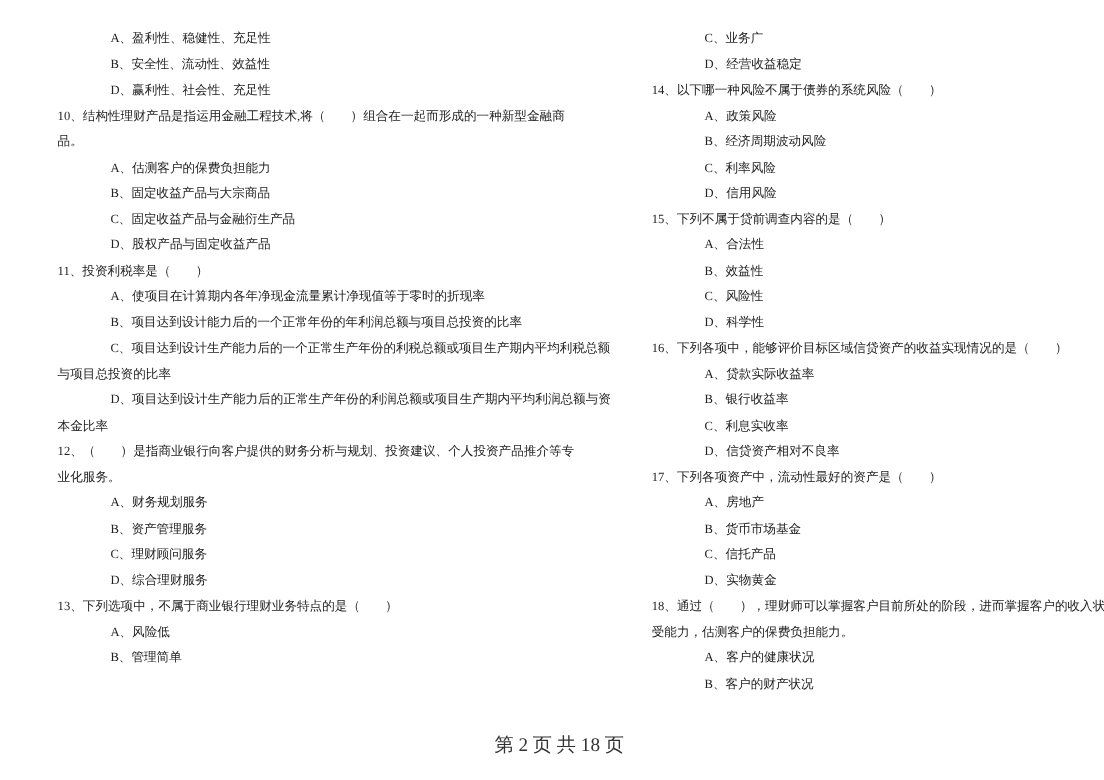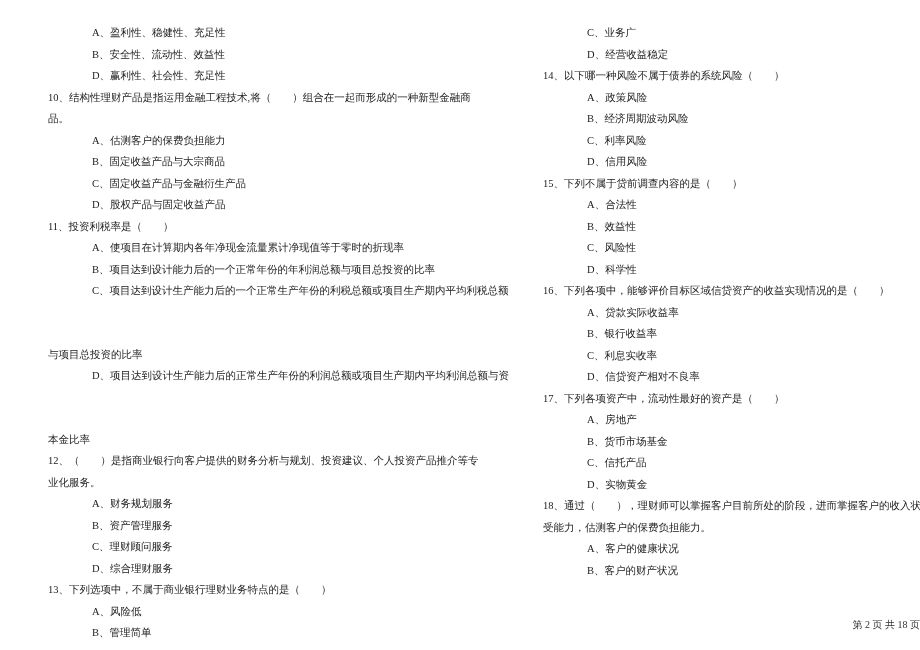--- a/index.html
+++ b/index.html
@@ -26,29 +26,28 @@
       white-space: nowrap;
     }
     .indent-opt {
       padding-left: 44px;
     }
     .indent-q {
       padding-left: 0;
     }
     .hang {
       padding-left: 0;
-      margin-top: 42px;
     }
     .footer {
       position: absolute;
       bottom: 18px;
       left: 12px;
       right: 0;
-      text-align: right;
-      font-size: 10px;
+      text-align: center;
+      font-size: 16px;
       color: #333;
     }
   </style>
 </head>
 <body>
 
 <div class="page">
 
   <div class="col">
     <div class="line indent-opt">A、盈利性、稳健性、充足性</div>

